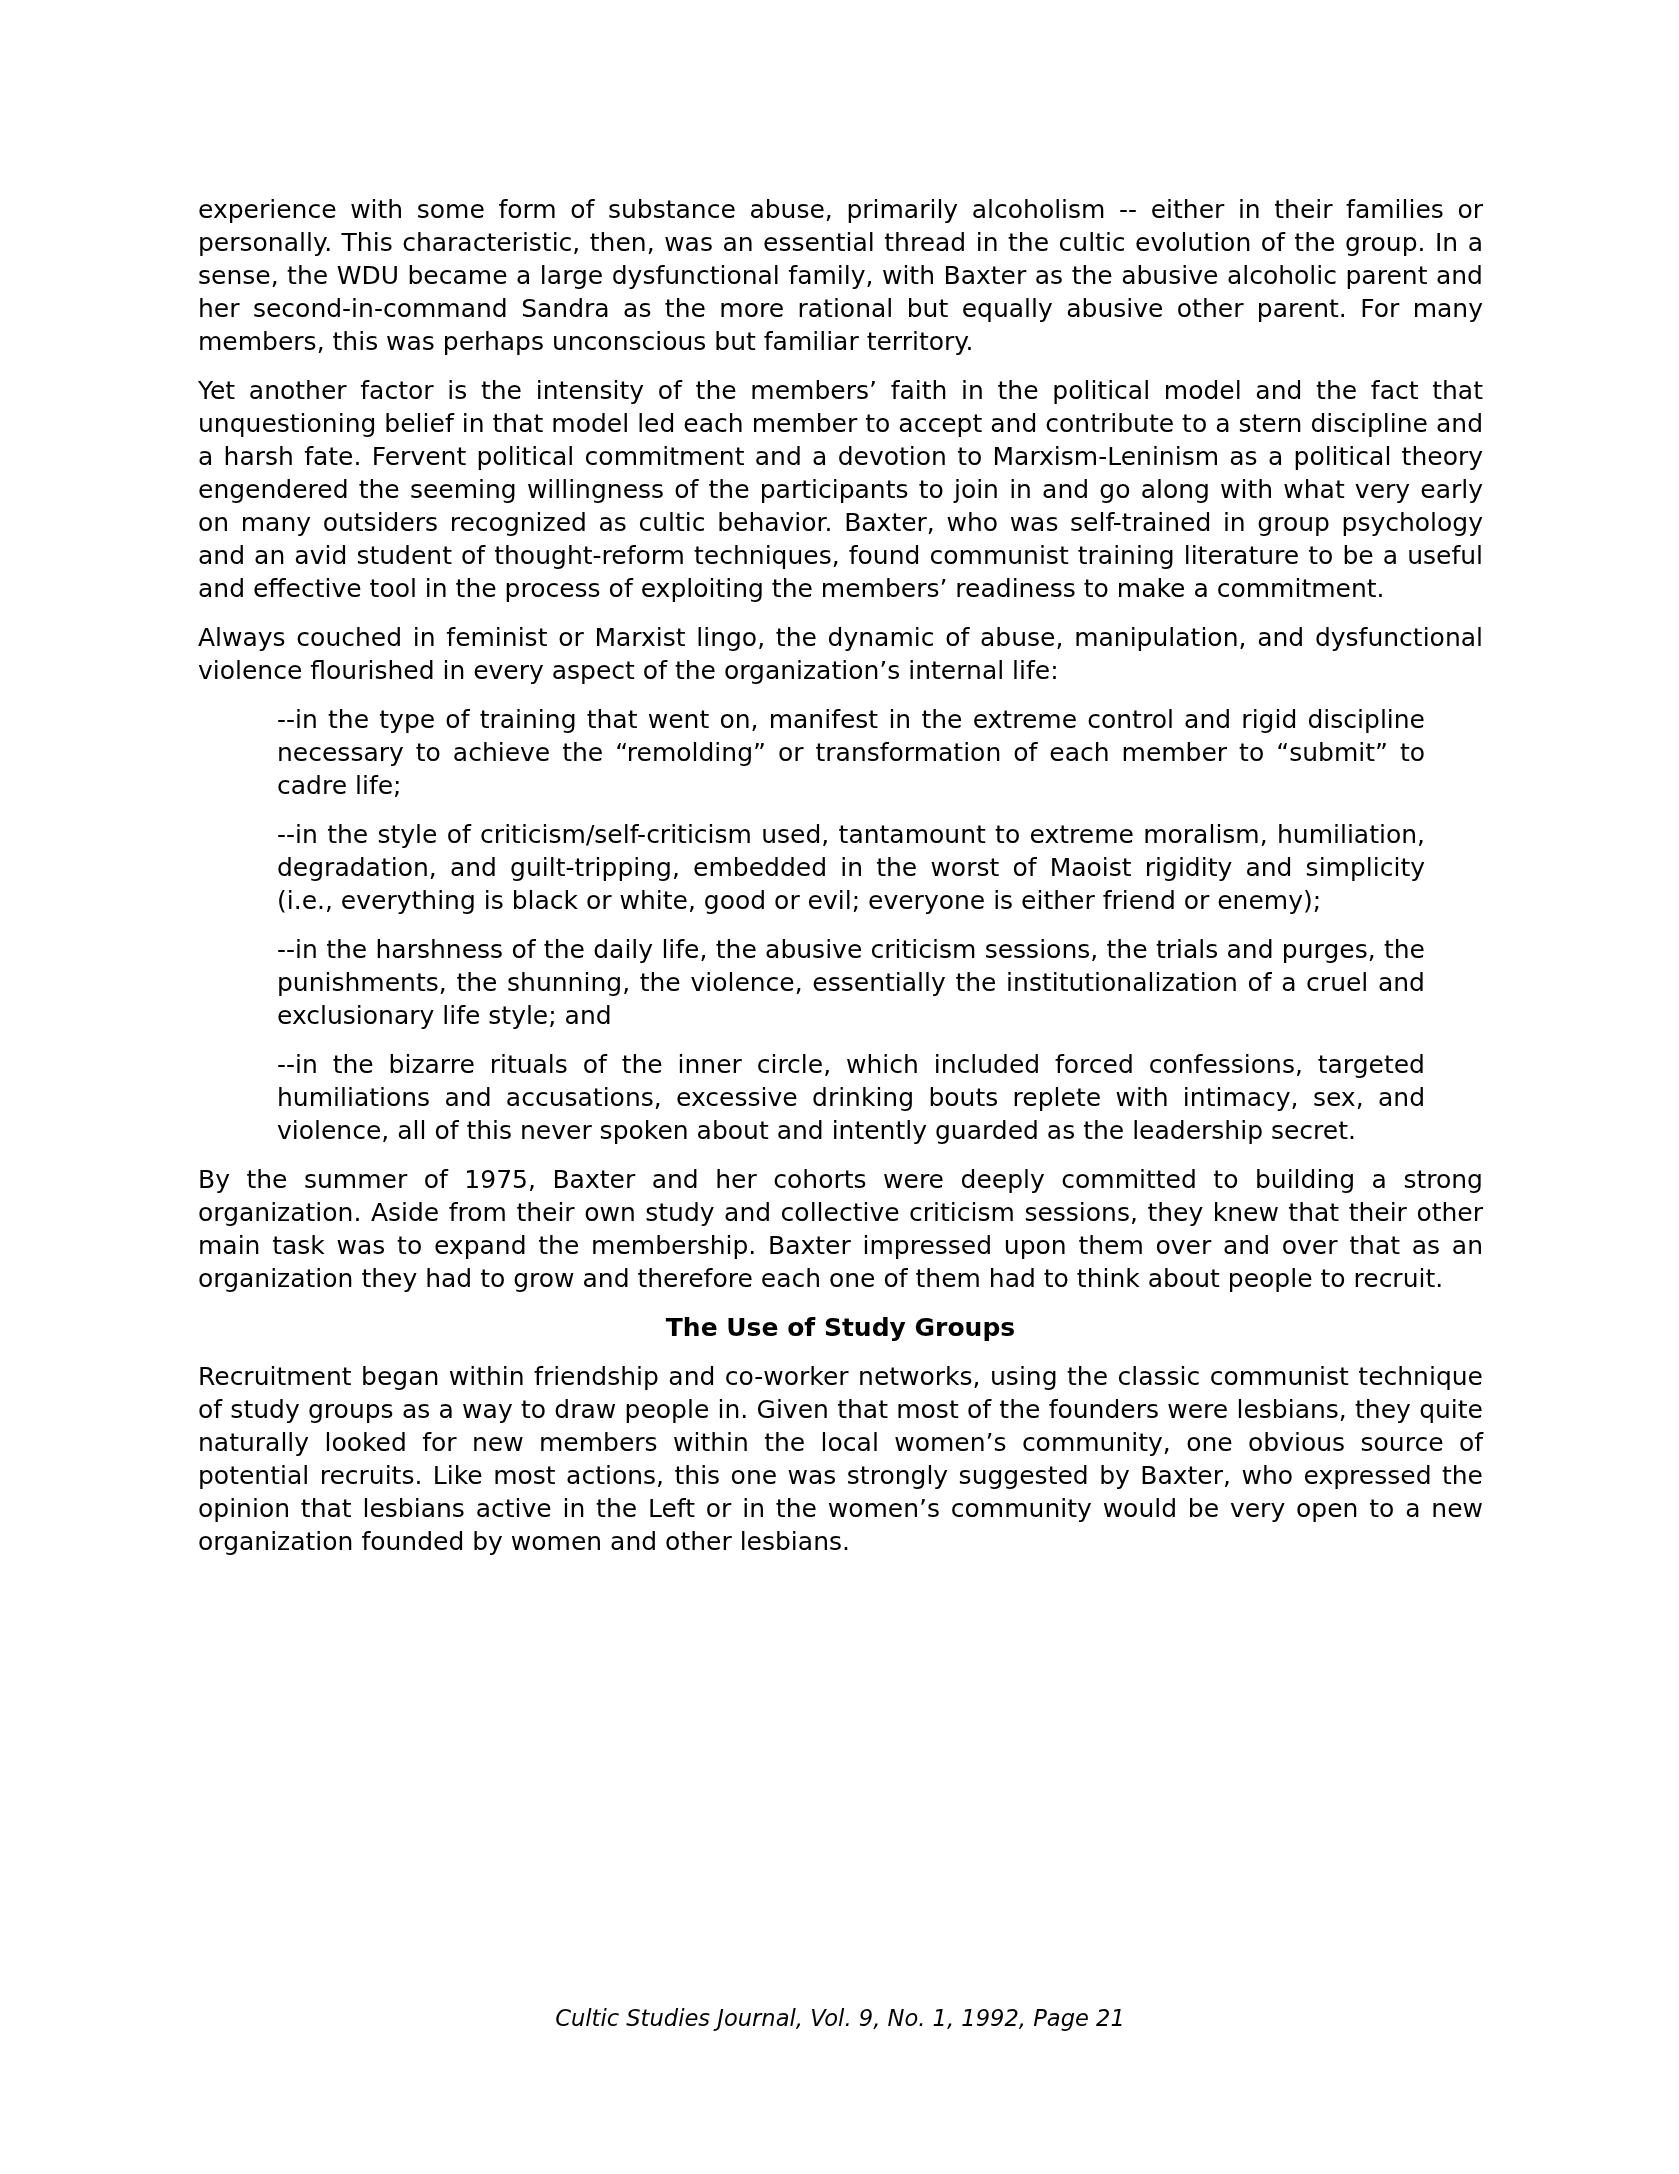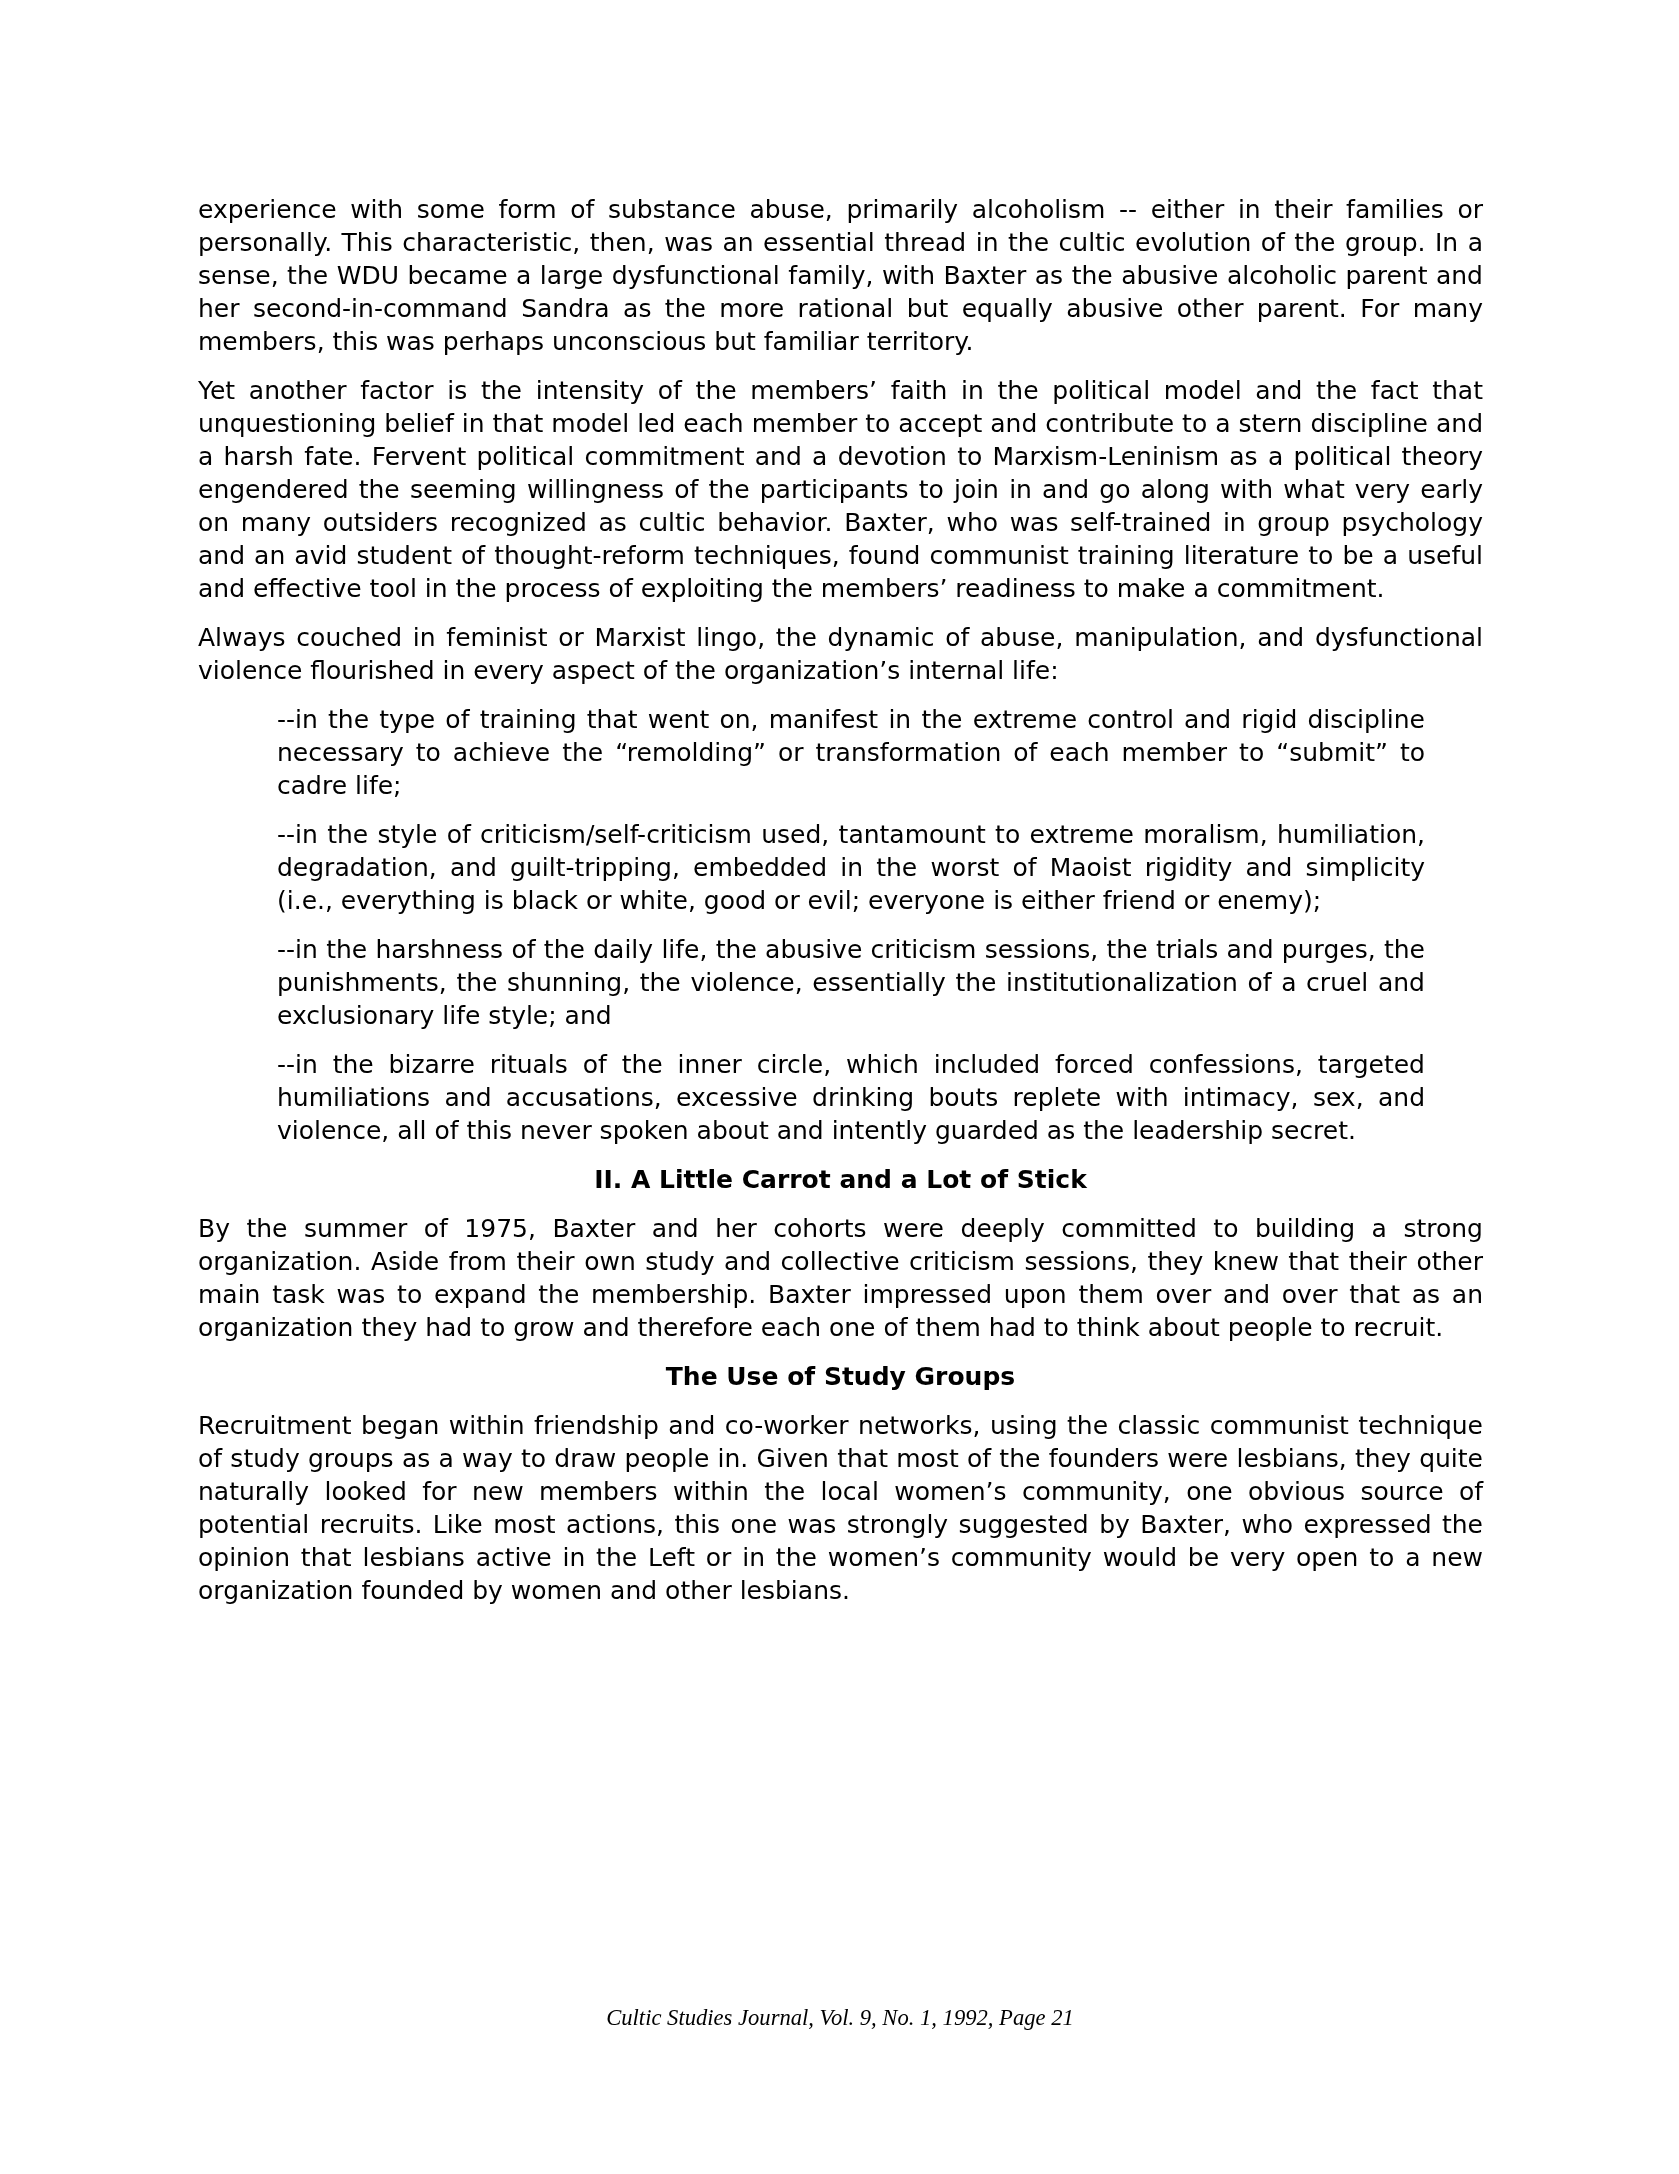--- a/index.html
+++ b/index.html
@@ -41,34 +41,32 @@
     }
     .footer {
       position: absolute;
       left: 0;
       width: 1680px;
       top: 2004px;
       text-align: center;
       font-style: italic;
       font-size: 22.6px;
       line-height: 28px;
-      font-family: Liberation Serif, serif;
     }
   </style>
 </head>
 <body>
 
 <div class="page">
   <p class="para">experience with some form of substance abuse, primarily alcoholism -- either in their families or personally. This characteristic, then, was an essential thread in the cultic evolution of the group. In a sense, the WDU became a large dysfunctional family, with Baxter as the abusive alcoholic parent and her second-in-command Sandra as the more rational but equally abusive other parent. For many members, this was perhaps unconscious but familiar territory.</p>
   <p class="para">Yet another factor is the intensity of the members’ faith in the political model and the fact that unquestioning belief in that model led each member to accept and contribute to a stern discipline and a harsh fate. Fervent political commitment and a devotion to Marxism-Leninism as a political theory engendered the seeming willingness of the participants to join in and go along with what very early on many outsiders recognized as cultic behavior. Baxter, who was self-trained in group psychology and an avid student of thought-reform techniques, found communist training literature to be a useful and effective tool in the process of exploiting the members’ readiness to make a commitment.</p>
   <p class="para">Always couched in feminist or Marxist lingo, the dynamic of abuse, manipulation, and dysfunctional violence flourished in every aspect of the organization’s internal life:</p>
   <p class="para indent">--in the type of training that went on, manifest in the extreme control and rigid discipline necessary to achieve the “remolding” or transformation of each member to “submit” to cadre life;</p>
   <p class="para indent">--in the style of criticism/self-criticism used, tantamount to extreme moralism, humiliation, degradation, and guilt-tripping, embedded in the worst of Maoist rigidity and simplicity (i.e., everything is black or white, good or evil; everyone is either friend or enemy);</p>
   <p class="para indent">--in the harshness of the daily life, the abusive criticism sessions, the trials and purges, the punishments, the shunning, the violence, essentially the institutionalization of a cruel and exclusionary life style; and</p>
   <p class="para indent">--in the bizarre rituals of the inner circle, which included forced confessions, targeted humiliations and accusations, excessive drinking bouts replete with intimacy, sex, and violence, all of this never spoken about and intently guarded as the leadership secret.</p>
-  <h2 class="heading">II. A Little Carrot and a Lot of Stick</h2>
   <p class="para">By the summer of 1975, Baxter and her cohorts were deeply committed to building a strong organization. Aside from their own study and collective criticism sessions, they knew that their other main task was to expand the membership. Baxter impressed upon them over and over that as an organization they had to grow and therefore each one of them had to think about people to recruit.</p>
   <h3 class="heading">The Use of Study Groups</h3>
   <p class="para">Recruitment began within friendship and co-worker networks, using the classic communist technique of study groups as a way to draw people in.  Given that most of the founders were lesbians, they quite naturally looked for new members within the local women’s community, one obvious source of potential recruits. Like most actions, this one was strongly suggested by Baxter, who expressed the opinion that lesbians active in the Left or in the women’s community would be very open to a new organization founded by women and other lesbians.</p>
 </div>
 
 <div class="footer">Cultic Studies Journal, Vol. 9, No. 1, 1992, Page 21</div>
 
 
 </body></html>

